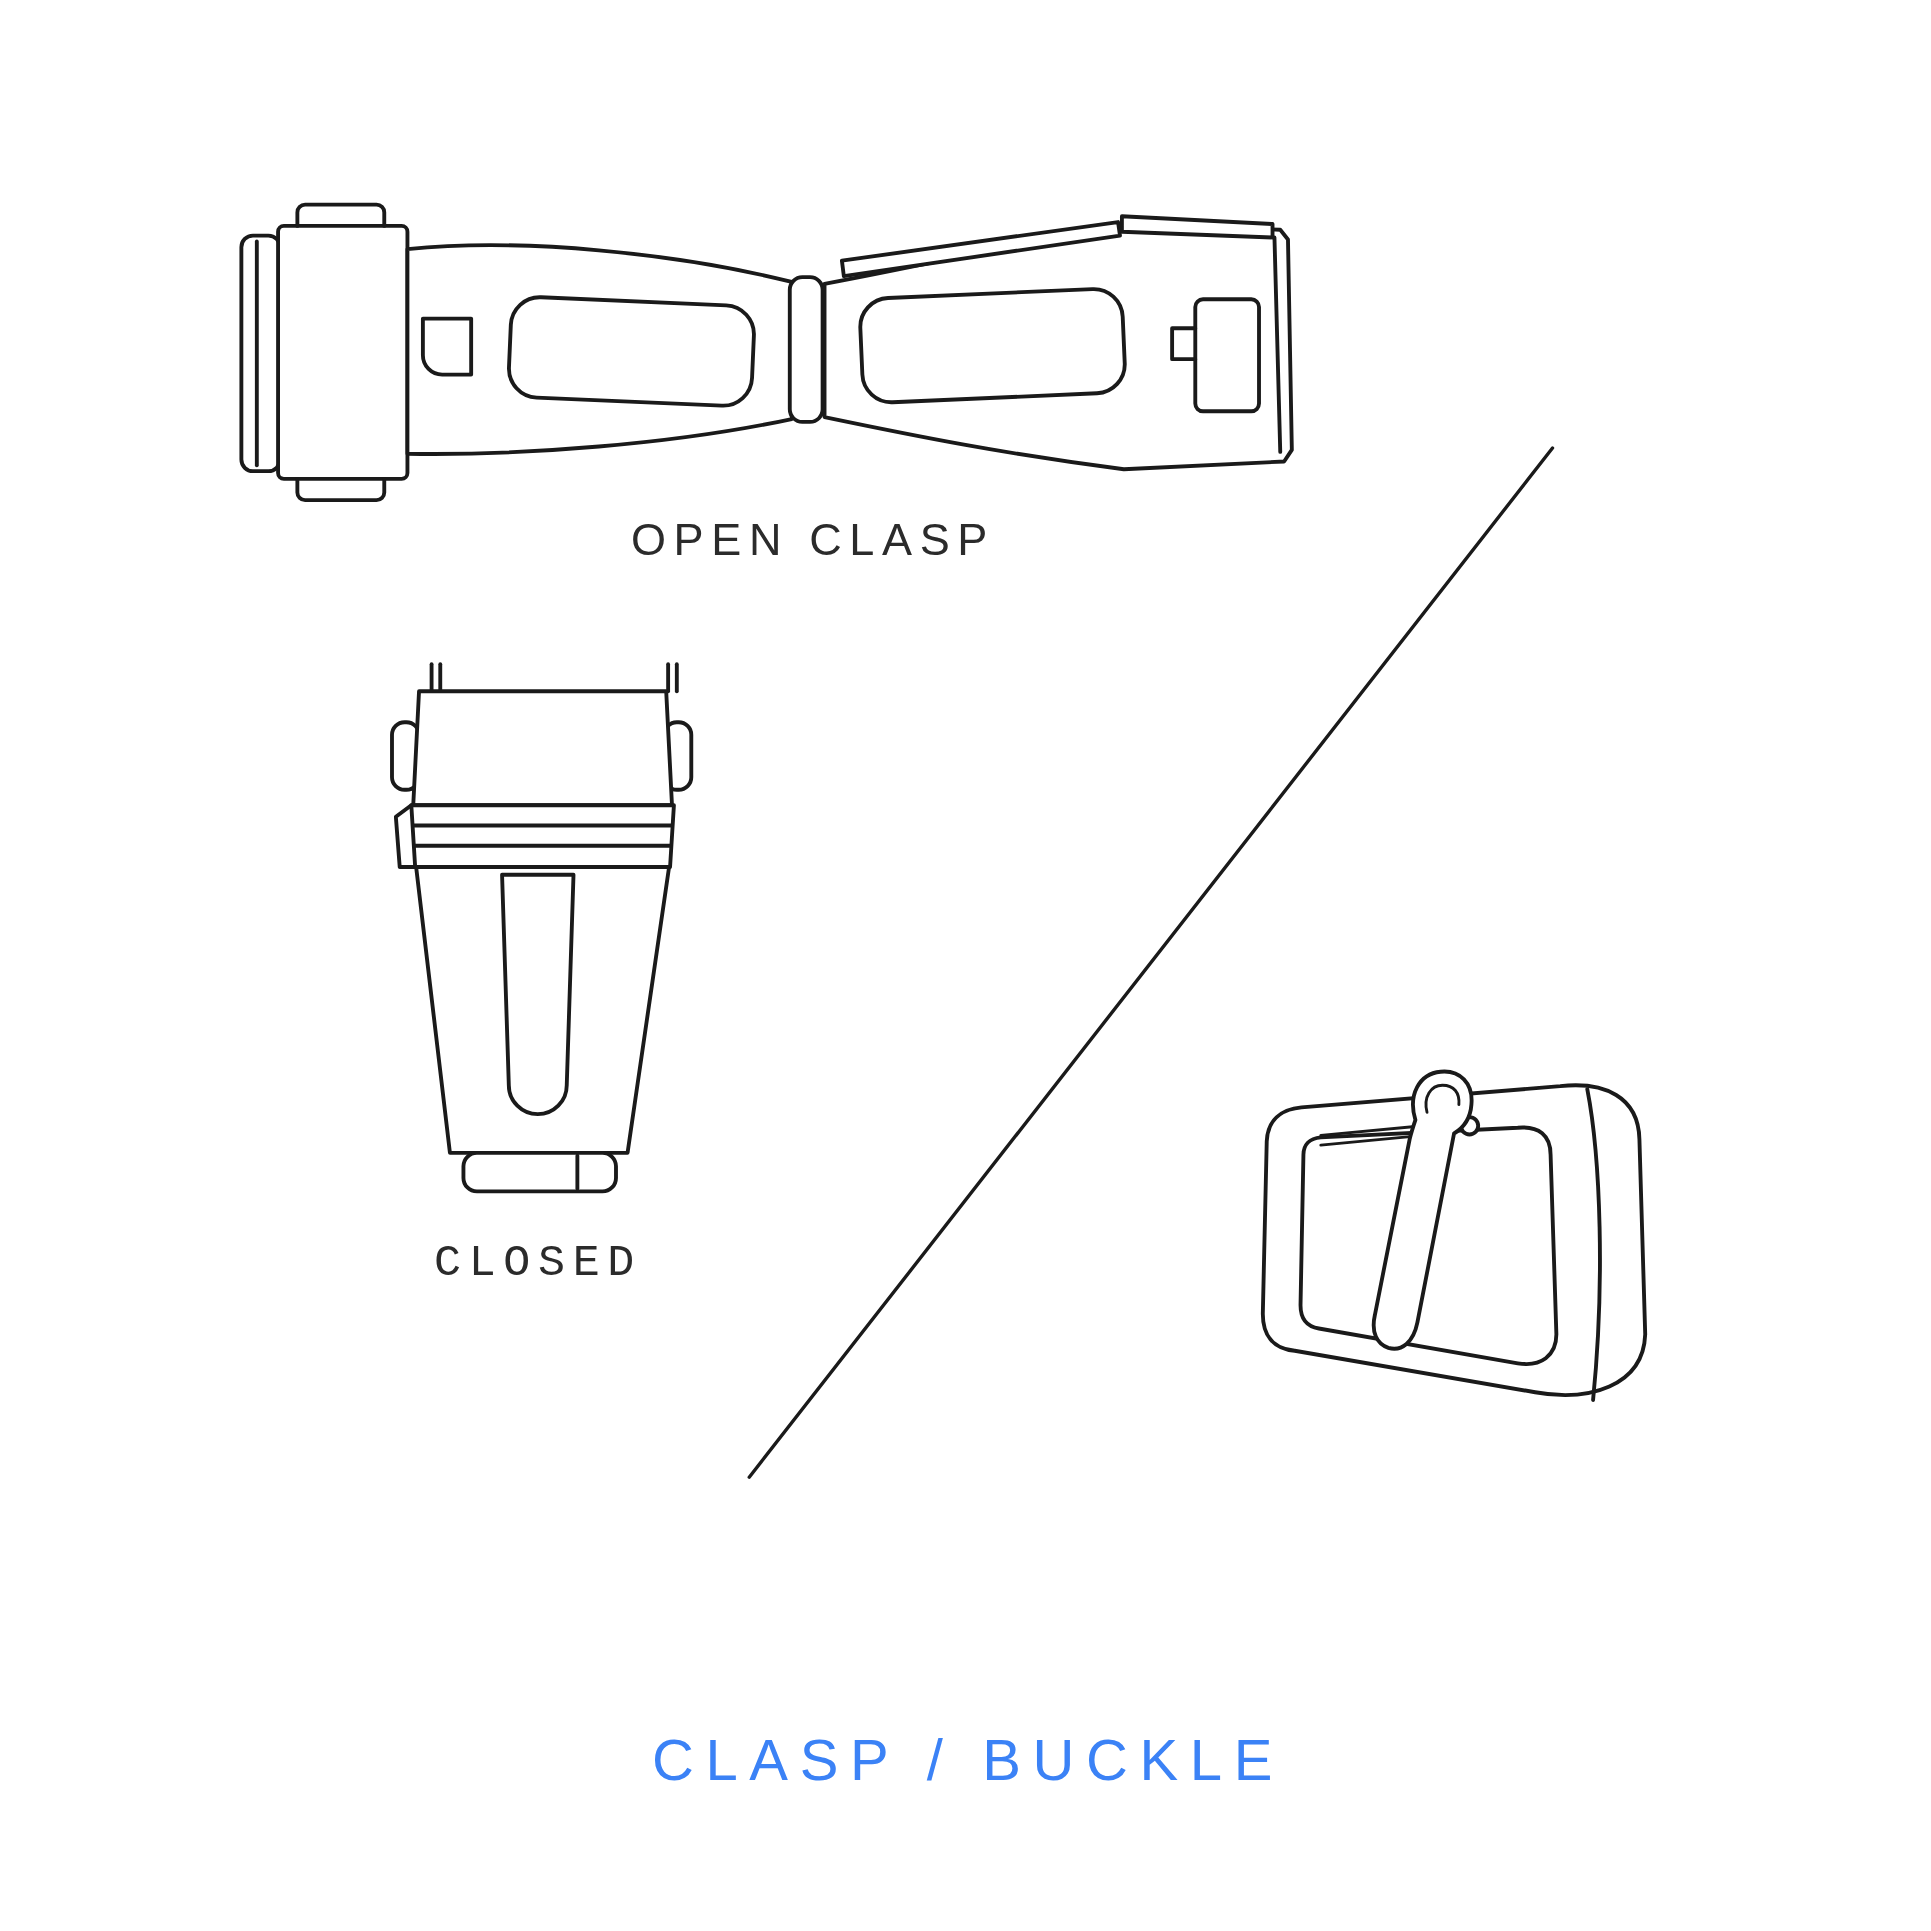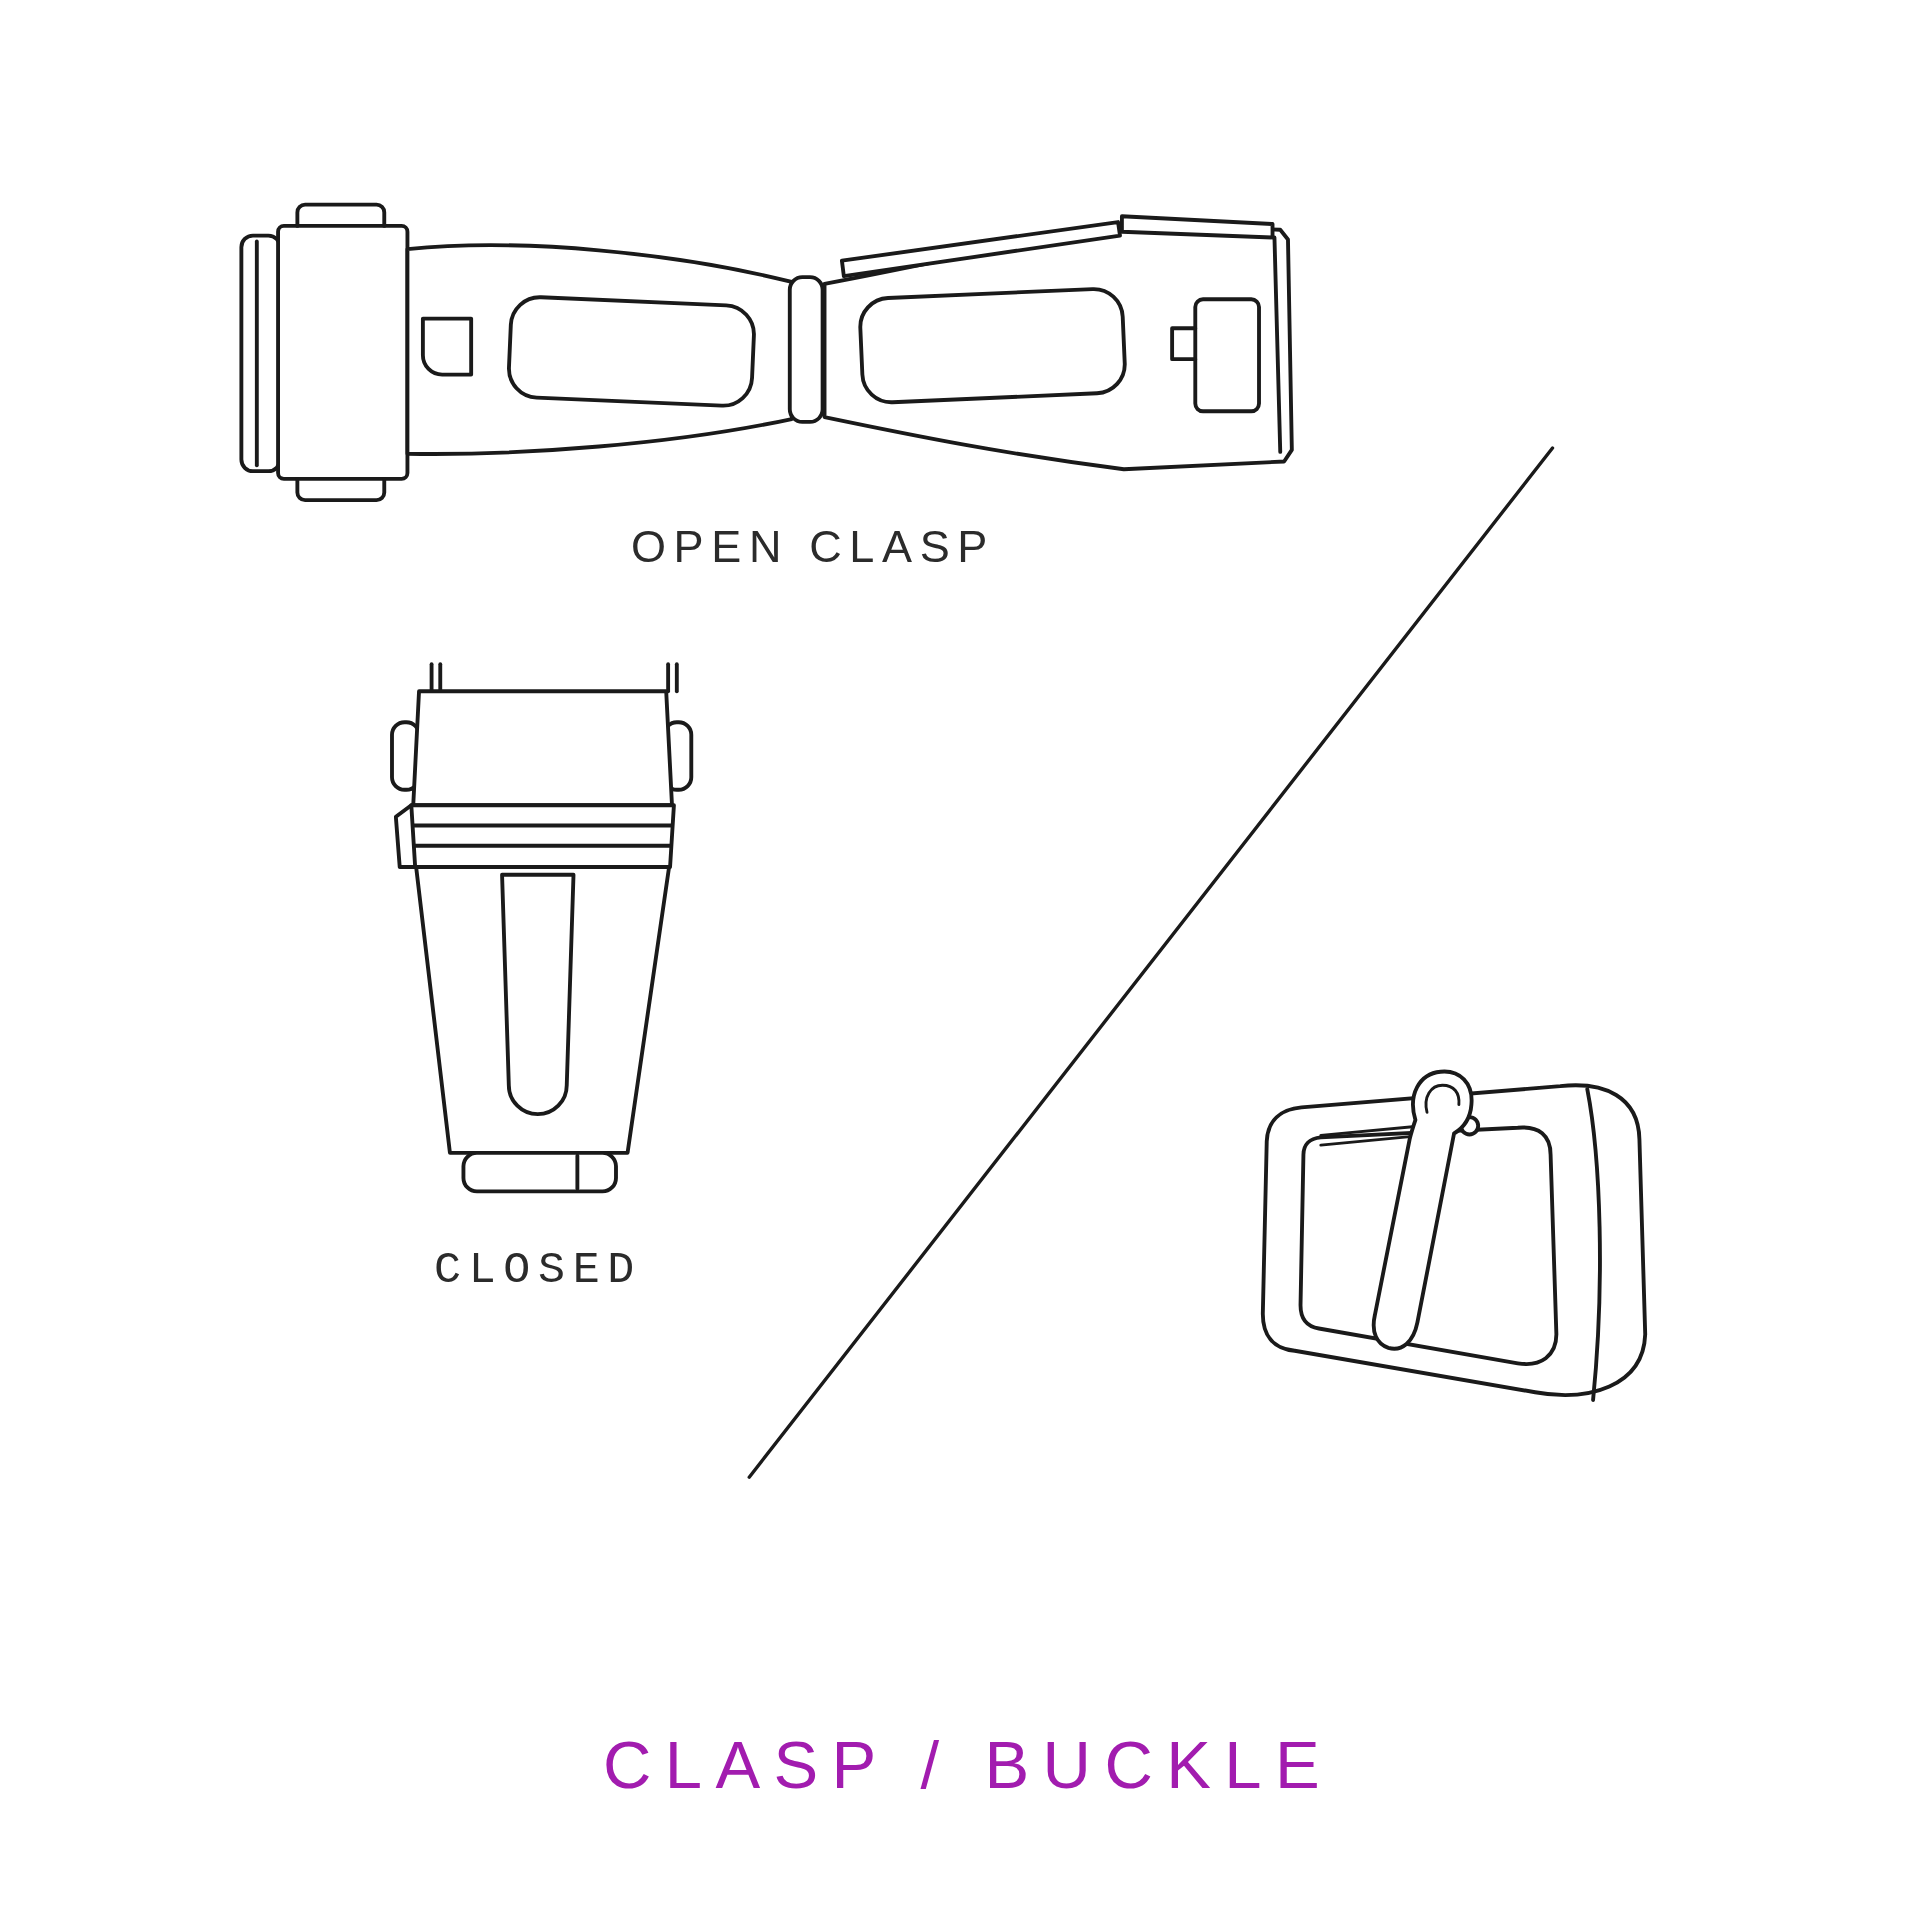--- a/index.html
+++ b/index.html
@@ -27,26 +27,25 @@
   .caption {
     position: absolute;
     text-align: center;
     letter-spacing: 0.17em;
     font-weight: 400;
     color: #2b2b2b;
     white-space: nowrap;
   }
   .caption.small {
     font-size: 45px;
-    margin-top: 7px;
   }
   .caption.title {
-    font-size: 67px;
+    font-size: 58px;
     letter-spacing: 0.2em;
-    color: #a21caf;
+    color: #3b82f6;
   }
   #open-clasp-label { top: 514px; left: 427px; width: 772px; }
   #closed-label     { top: 1238px; left: 152px; width: 772px; font-family: Liberation Mono, monospace; }
   #main-title       { top: 1726px; left: 99px; width: 1738px; }
 </style>
 </head>
 <body>
 
 <div class="artboard">
 

